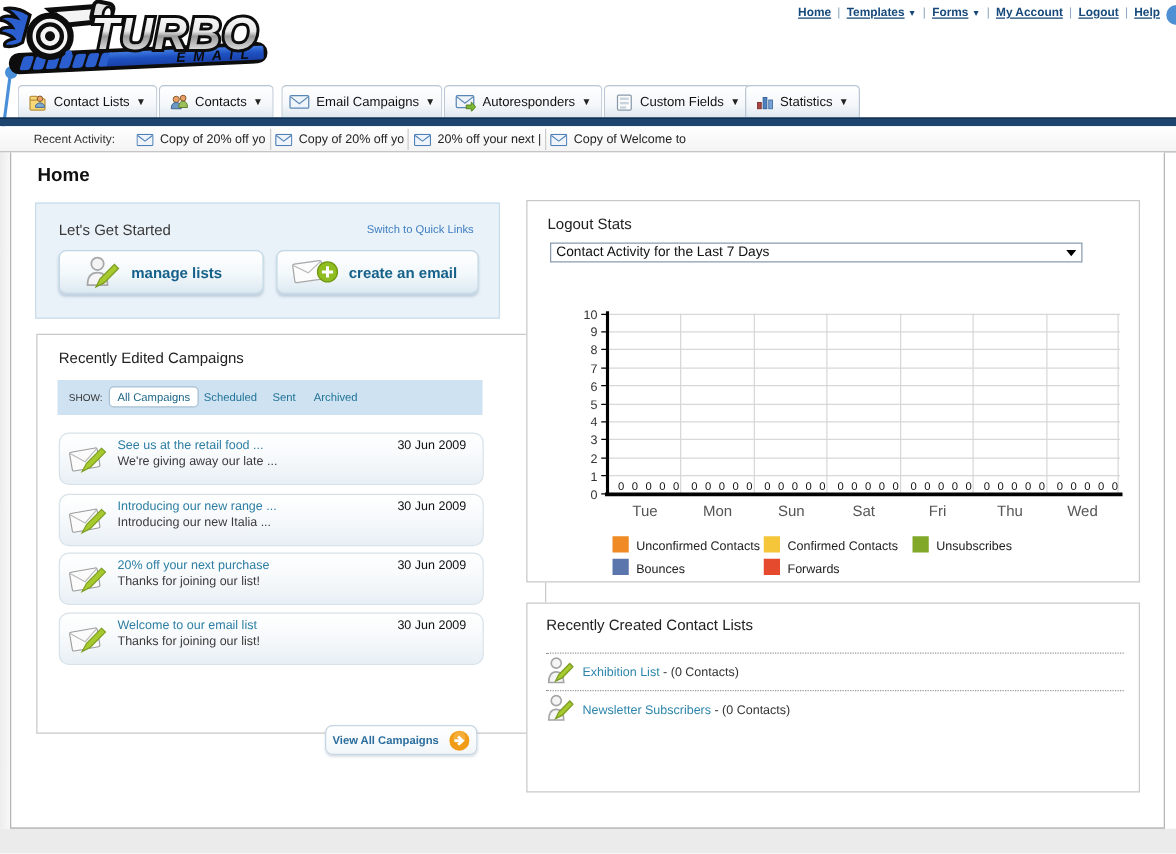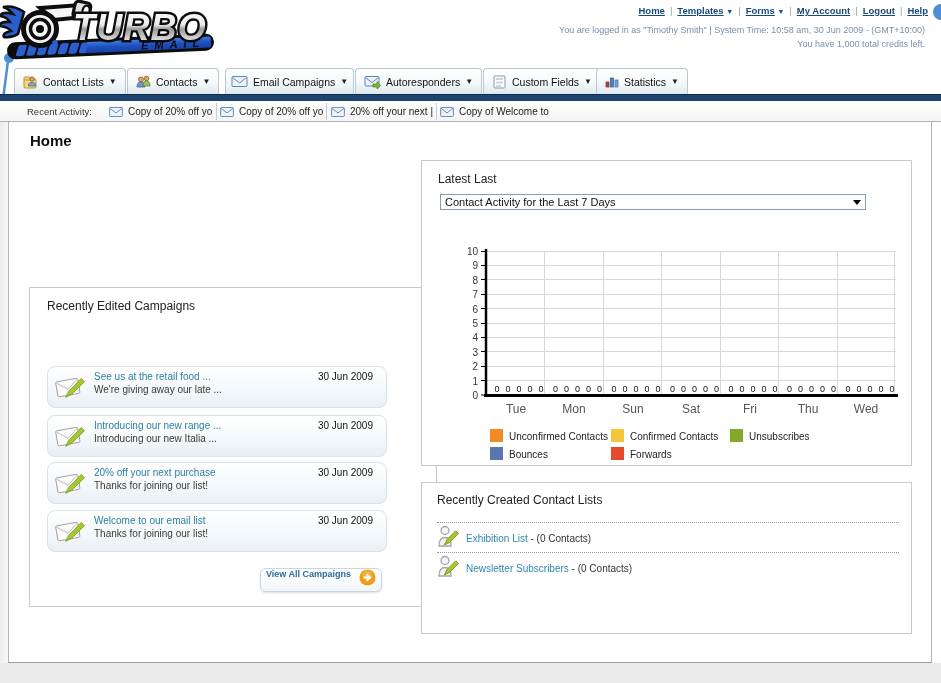--- a/index.html
+++ b/index.html
@@ -39,34 +39,34 @@
 
 .panel { position:absolute; background:#fff; border:1px solid #c9c9c9; }
 #getstarted { top:162px; left:28px; width:372px; height:93px; background:#eaf2f9; border:1px solid #c8dcea; }
 #getstarted h2 { position:absolute; top:14px; left:18px; font-size:12px; font-weight:normal; color:#3a3a3a; }
 #switchql { position:absolute; top:15px; right:20px; font-size:9px; color:#3d7ec2; text-decoration:none; }
 .bigbtn { position:absolute; top:37px; height:35px; background:linear-gradient(#ffffff,#f3f8fb 55%,#dce9f2); border:1px solid #c2d7e4; border-radius:6px; box-shadow:0 2px 2px rgba(120,150,175,.35); display:flex; align-items:center; font-size:12px; font-weight:bold; color:#15618a; }
 #btn-manage { left:18px; width:164px; padding-left:19px; }
 #btn-create { left:192px; width:162px; padding-left:11px; }
 .bigbtn svg { margin-right:8px; flex:none; }
 
-#campaigns { top:287px; left:29px; width:408px; height:320px; }
+#campaigns { top:267px; left:29px; width:408px; height:320px; }
 #campaigns h2 { position:absolute; top:11px; left:17px; font-size:12px; font-weight:normal; color:#222; }
 #filterbar { position:absolute; top:36px; left:16px; width:340px; height:28px; background:#cfe2f1; }
 #filterbar .show { position:absolute; left:9px; top:10px; font-size:8px; color:#333; }
 #filterbar .selbox { position:absolute; left:41px; top:5px; height:17px; line-height:17px; padding:0 6px; background:#fff; border:1px solid #a8c0d2; border-radius:4px; color:#1a6486; font-size:9px; }
 #filterbar a { color:#1f7396; text-decoration:none; position:absolute; top:9px; font-size:9px; }
 
 .crow { position:absolute; left:17px; width:340px; height:42px; background:linear-gradient(#ffffff,#f6f9fb 50%,#e8eff5); border:1px solid #d7e2ea; border-radius:8px; }
 .crow .ttl { position:absolute; left:46px; top:4px; font-size:10px; color:#2e7fa3; }
 .crow .sub { position:absolute; left:46px; top:17px; font-size:10px; color:#3a3a3a; }
 .crow .date { position:absolute; right:13px; top:4px; font-size:10px; color:#111; }
 .crow svg.env { position:absolute; left:6px; top:8px; }
 
-.gobtn { position:absolute; height:24px; background:linear-gradient(#ffffff,#f2f6f9); border:1px solid #c7d6e2; border-radius:6px; display:flex; align-items:flex-start; justify-content:center; font-size:9px; font-weight:bold; color:#2a6d9e; box-shadow:0 1px 2px rgba(130,150,170,.3); white-space:nowrap; }
+.gobtn { position:absolute; height:24px; background:linear-gradient(#ffffff,#f2f6f9); border:1px solid #c7d6e2; border-radius:6px; display:flex; align-items:center; justify-content:center; font-size:9px; font-weight:bold; color:#2a6d9e; box-shadow:0 1px 2px rgba(130,150,170,.3); white-space:nowrap;margin-top:32px; }
 .gobtn .oc { margin-left:8px; height:16px; }
 
 #stats { top:160px; left:421px; width:491px; height:306px; }
 #stats h2 { position:absolute; top:11px; left:16px; font-size:12px; font-weight:normal; color:#222; }
 #statsel { position:absolute; top:33px; left:18px; width:426px; height:16px; border:1px solid #8a9cb0; background:#fff; font-size:11px; color:#111; line-height:15px; padding-left:4px; }
 #statsel .dn { position:absolute; right:4px; top:5px; width:0; height:0; border:4px solid transparent; border-top:5px solid #000; }
 
 #contactlists { top:482px; left:421px; width:491px; height:152px; }
 #contactlists h2 { position:absolute; top:10px; left:15px; font-size:12px; font-weight:normal; color:#222; }
 .dotline { position:absolute; left:15px; width:462px; border-top:1px dotted #999; }
@@ -126,24 +126,20 @@
       <circle cx="55" cy="43" r="2.8" fill="#2b5fd0"></circle>
     </g>
 
     <text x="73" y="39.5" font-size="36" font-weight="bold" font-style="italic" letter-spacing="1.2" fill="url(#chrome)" stroke="#0d0d0d" stroke-width="4.8" paint-order="stroke">TURBO</text>
   </svg>
 
   <div id="topnav">
     <a href="#">Home</a><span class="sep">|</span><a href="#">Templates</a> <span class="arr">▼</span><span class="sep">|</span><a href="#">Forms</a> <span class="arr">▼</span><span class="sep">|</span><a href="#">My Account</a><span class="sep">|</span><a href="#">Logout</a><span class="sep">|</span><a href="#">Help</a>
   </div>
   <div id="helpdot"></div>
-  <div id="logintext">
-    You are logged in as "Timothy Smith" | System Time: 10:58 am, 30 Jun 2009 - (GMT+10:00)<br>
-    You have 1,000 total credits left.
-  </div>
 
   <div id="tabrow">
     <div class="tab" style="left:0">
       <svg width="15" height="14" viewBox="0 0 15 14">
           <rect x="1" y="4" width="12" height="9" rx="1" fill="#f7d776" stroke="#b99340"></rect>
           <rect x="1" y="2" width="6" height="3" rx="1" fill="#f7d776" stroke="#b99340"></rect>
           <circle cx="9" cy="4" r="2.2" fill="#e8a064" stroke="#8a5b2e" stroke-width=".8"></circle>
           <path d="M5.5 9 q3.5 -3.5 7 0 v2 h-7 z" fill="#7da7cc" stroke="#4a6f92" stroke-width=".8"></path>
         </svg>
       Contact Lists <span class="arr">▼</span>
@@ -214,23 +210,47 @@
           <path d="M1 1.5 L7.5 6.5 L14 1.5" fill="none" stroke="#4f81b8"></path>
         </svg>Copy of Welcome to</div>
   </div>
 
   <div id="leftgray"></div>
   <div id="frame"></div>
   <div id="footer"></div>
 
   <h1 id="home">Home</h1>
 
+  <div class="panel" id="getstarted">
+    <h2>Let's Get Started</h2>
+    <a id="switchql" href="#">Switch to Quick Links</a>
+    <div class="bigbtn" id="btn-manage"><svg width="30" height="28" viewBox="0 0 30 28">
+          <circle cx="11" cy="7" r="5" fill="#f4f4f4" stroke="#a8a8a8" stroke-width="1.4"></circle>
+          <path d="M3 24 q0 -10 8 -10 q8 0 8 10 z" fill="#f4f4f4" stroke="#a8a8a8" stroke-width="1.4"></path>
+          <path d="M24.5 7.5 L13 19 l-3.2 6.5 6.5-3.2 L27.8 10.8 z" fill="#a6c92e" stroke="#7b9c22"></path>
+        </svg>manage lists</div>
+    <div class="bigbtn" id="btn-create"><svg width="38" height="24" viewBox="0 0 38 24">
+          <g transform="rotate(-8 12 12)">
+            <rect x="2" y="4" width="23" height="15" rx="1.5" fill="#fcfcfc" stroke="#a8a8a8"></rect>
+            <path d="M2.5 5 L13.5 12.5 L24.5 5" fill="none" stroke="#b8b8b8"></path>
+          </g>
+          <circle cx="29" cy="11.5" r="8" fill="#8fbc1f" stroke="#6f9710"></circle>
+          <path d="M29 7 v9 M24.5 11.5 h9" stroke="#fff" stroke-width="2.4"></path>
+        </svg>create an email</div>
+  </div>
 
   <div class="panel" id="campaigns">
     <h2>Recently Edited Campaigns</h2>
+    <div id="filterbar">
+      <span class="show">SHOW:</span>
+      <span class="selbox">All Campaigns</span>
+      <a href="#" style="left:117px">Scheduled</a>
+      <a href="#" style="left:172px">Sent</a>
+      <a href="#" style="left:205px">Archived</a>
+    </div>
     <div class="crow" style="top:78px">
       <svg class="env" width="34" height="25" viewBox="0 0 38 27">
           <g transform="rotate(-10 16 14)">
             <rect x="3" y="5" width="25" height="17" rx="1.5" fill="#fbfbfb" stroke="#9c9c9c"></rect>
             <path d="M3.5 6 L15.5 15.5 L27.5 6" fill="none" stroke="#b9b9b9"></path>
           </g>
           <path d="M30.5 3.5 L17 17 l-4 7.5 7.5-4 L34 7 z" fill="#a6c92e" stroke="#7b9c22"></path>
         </svg>
       <div class="ttl">See us at the retail food ...</div>
       <div class="sub">We're giving away our late ...</div>
@@ -273,21 +293,21 @@
       <div class="date">30 Jun 2009</div>
     </div>
     <div class="gobtn" style="top:280px;left:230px;width:122px">View All Campaigns<span class="oc"><svg width="17" height="17" viewBox="0 0 17 17">
             <circle cx="8.5" cy="8.5" r="8" fill="#f09c16"></circle>
             <circle cx="8.5" cy="6" r="5" fill="#f7b94f" opacity=".6"></circle>
             <path d="M4.5 8.5 h6 M7.5 5.2 l3.6 3.3 L7.5 11.8" stroke="#fff" stroke-width="2.2" fill="none"></path>
           </svg></span></div>
   </div>
 
   <div class="panel" id="stats">
-    <h2>Latest Last</h2>
+    <h2>Logout Stats</h2>
     <div id="statsel">Contact Activity for the Last 7 Days<span class="dn"></span></div>
     <svg id="chart" width="488" height="304" viewBox="0 0 488 304">
       <g stroke="#d8d8d8" stroke-width="1">
         <line x1="64" y1="219.5" x2="474" y2="219.5"></line>
           <line x1="64" y1="205.5" x2="474" y2="205.5"></line>
           <line x1="64" y1="190.5" x2="474" y2="190.5"></line>
           <line x1="64" y1="176.5" x2="474" y2="176.5"></line>
           <line x1="64" y1="162.5" x2="474" y2="162.5"></line>
           <line x1="64" y1="147.5" x2="474" y2="147.5"></line>
           <line x1="64" y1="133.5" x2="474" y2="133.5"></line>

